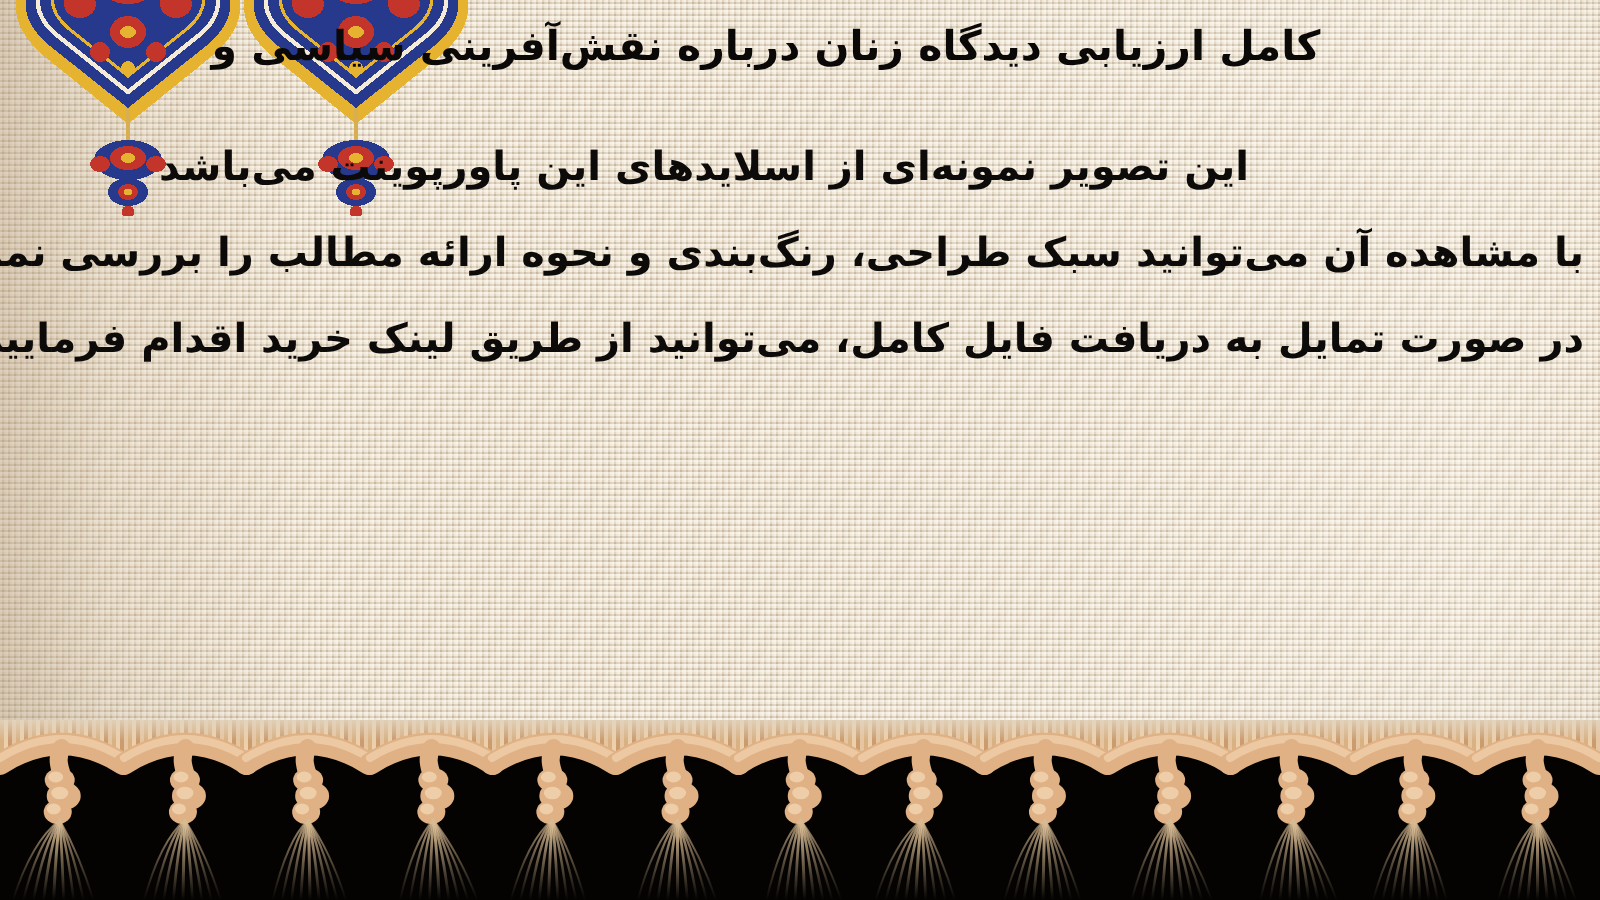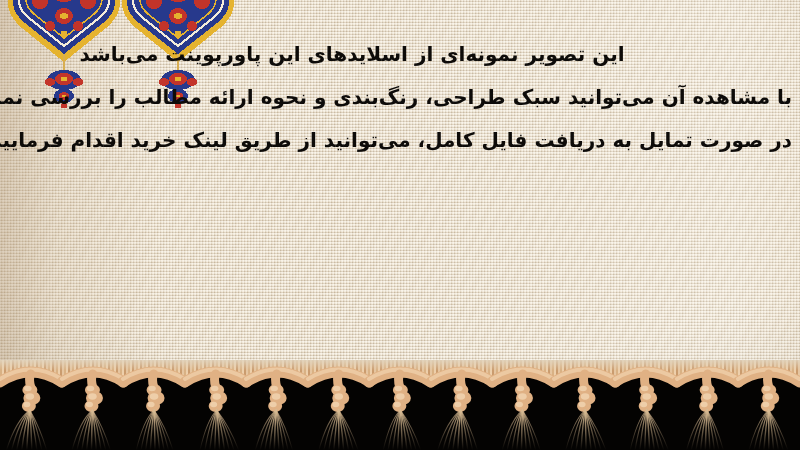--- a/index.html
+++ b/index.html
@@ -246,20 +246,21 @@
           <ellipse cx="58" cy="138" rx="2" ry="1.6" fill="#e5b32f"></ellipse>
           <circle cx="58" cy="148" r="3.2" fill="#c3342a"></circle>
         </g>
       </svg>
     </div>
 
   </div>
 
   <div class="text-stack">
 
+    <div class="title-line t1" data-bind="slide.title.line1">کامل ارزیابی دیدگاه زنان درباره نقش‌آفرینی سیاسی و</div>
 
     <div class="body-block">
       <div class="body-line b1" data-bind="slide.body.line1">این تصویر نمونه‌ای از اسلایدهای این پاورپوینت می‌باشد</div>
       <div class="body-line b2" data-bind="slide.body.line2">با مشاهده آن می‌توانید سبک طراحی، رنگ‌بندی و نحوه ارائه مطالب را بررسی نمایید</div>
       <div class="body-line b3" data-bind="slide.body.line3">در صورت تمایل به دریافت فایل کامل، می‌توانید از طریق لینک خرید اقدام فرمایید</div>
     </div>
 
   </div>
 
   <div class="fringe-band">

